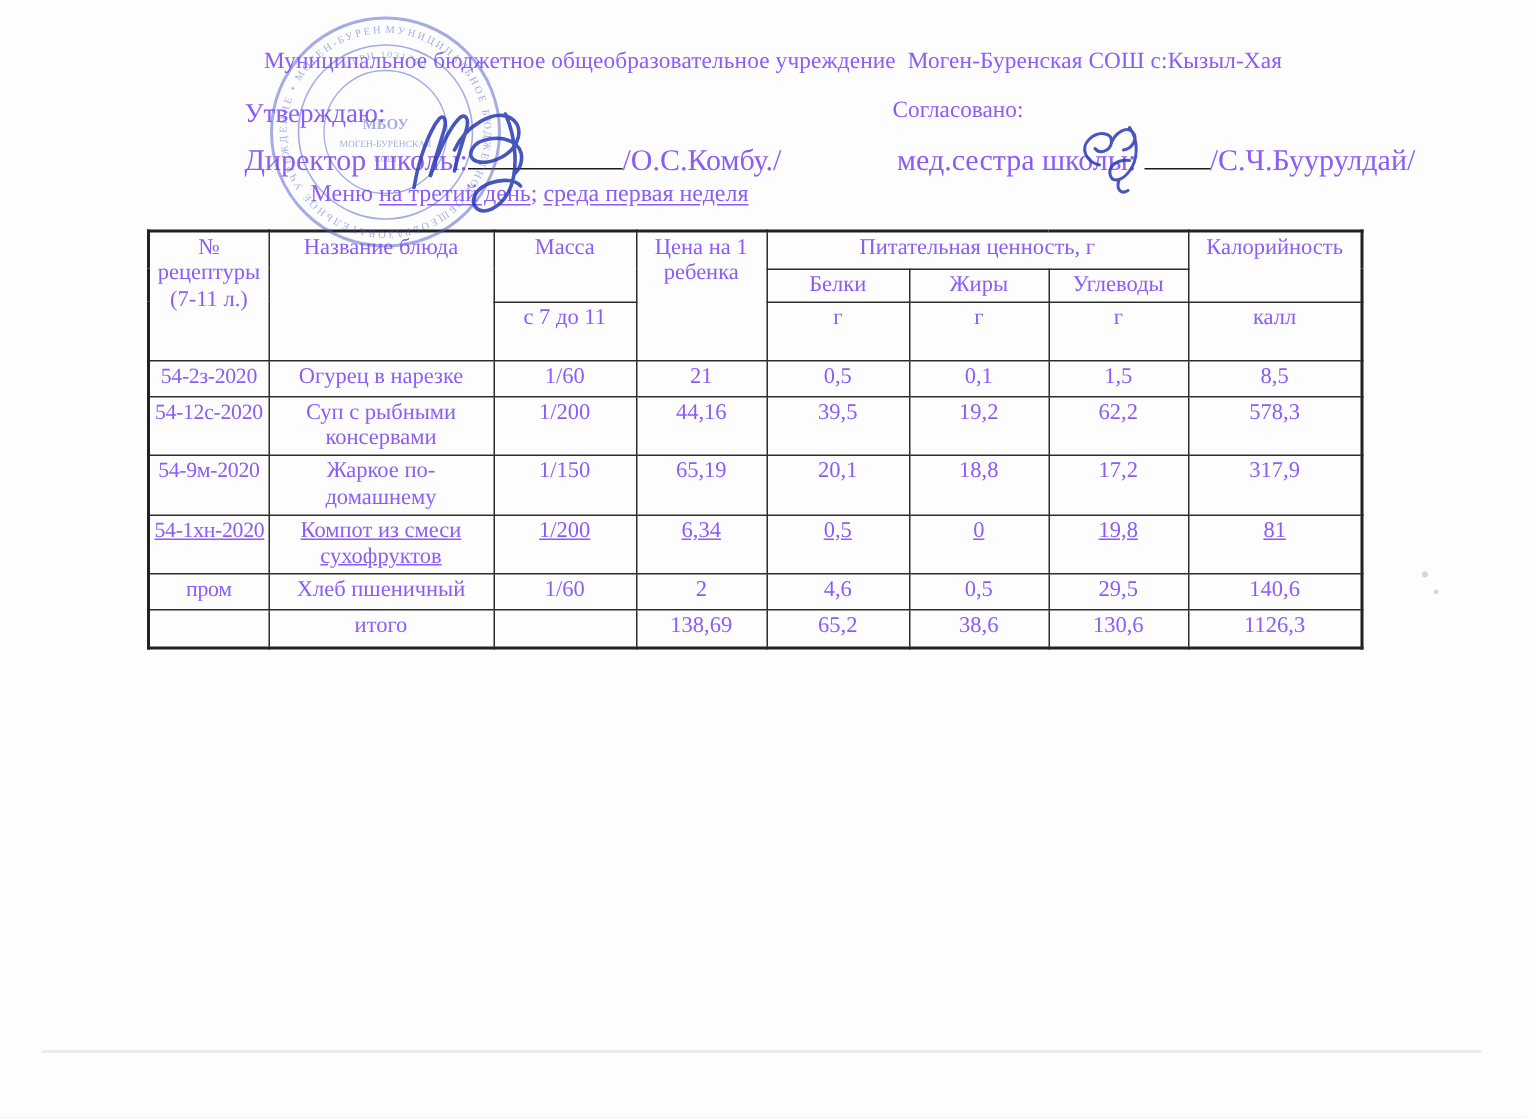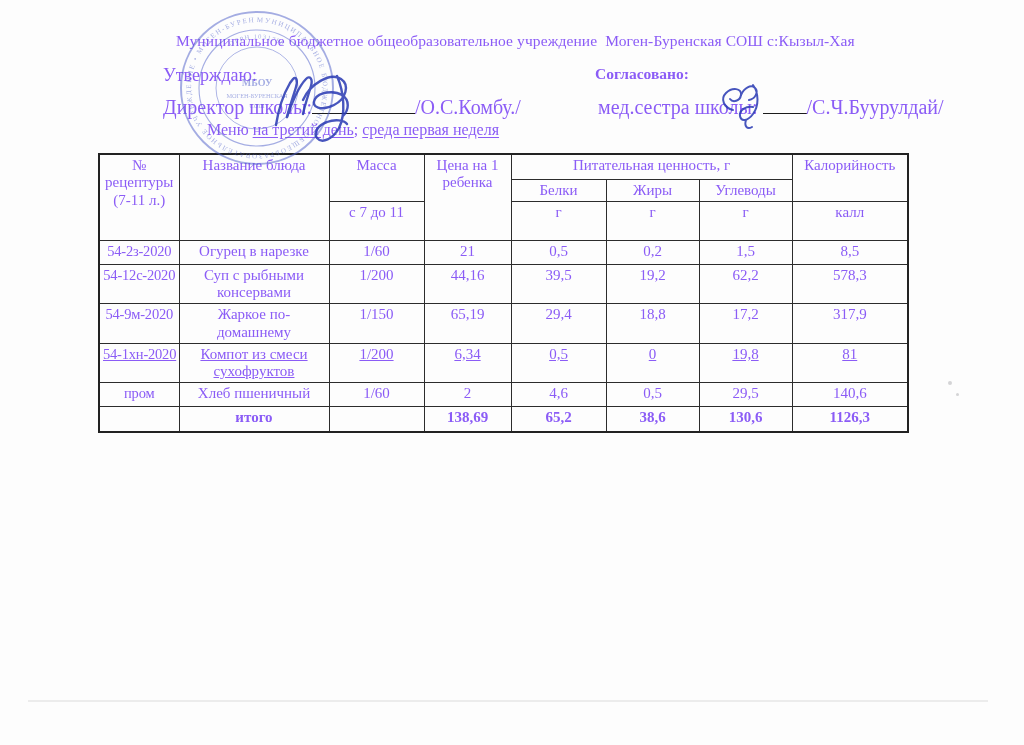--- a/index.html
+++ b/index.html
@@ -3,21 +3,21 @@
 <meta charset="utf-8">
 <style>
   html,body{margin:0;padding:0;background:#e9e9e9;}
   .page{
     position:relative;width:1024px;height:745px;background:#fdfdfd;overflow:hidden;
     font-family:"Liberation Serif","DejaVu Serif",serif;color:#8b5cf6;
   }
   .abs{position:absolute;}
   .doc-title{left:176px;top:32px;font-size:15.5px;white-space:pre;letter-spacing:0.1px;}
   .approve{left:163px;top:65px;font-size:18px;}
-  .agree{left:595px;top:65px;font-size:15.5px;font-weight:bold;}
+  .agree{left:595px;top:65px;font-size:15.5px;}
   .sign-line{top:96px;font-size:20px;white-space:nowrap;}
   .sign-line.director{left:163px;}
   .sign-line.nurse{left:598px;}
   .blank{display:inline-block;border-bottom:1.5px solid #1c1c1c;height:15px;vertical-align:baseline;}
   .blank.dir{width:103px;}
   .blank.nur{width:44px;}
   .menu-line{left:207px;top:121px;font-size:16px;white-space:nowrap;font-family:Liberation Serif, serif;}
   .u{text-decoration:underline;text-underline-offset:2px;}
 
   table.menu{
@@ -29,21 +29,21 @@
     border:1.6px solid #2c2c2c;vertical-align:top;padding:2px 3px;
     text-align:center;overflow:hidden;
   }
   table.menu{border:2.2px solid #222;}
   td.hd{font-weight:normal;}
   tr.h1{height:25px;} tr.h2{height:20px;} tr.h3{height:39px;}
   tr.r1{height:24px;} tr.r2{height:38px;} tr.r3{height:34px;}
   tr.r4{height:34px;text-decoration:underline;} tr.r5{height:24px;} tr.r6{height:25px;}
   td.name{text-align:left;padding-left:5px;}
   td.idc{white-space:nowrap;font-size:14.5px;letter-spacing:-0.2px;padding-left:1px;padding-right:1px;}
-  tr.total td{font-weight:bold;}
+  tr.total td{font-weight:normal;}
 
   .ink-overlay{left:0;top:0;pointer-events:none;}
   .scan-line{left:28px;top:700px;width:960px;height:2px;background:rgba(150,150,150,0.16);}
   .speck{border-radius:50%;background:rgba(120,120,125,0.30);}
   .speck.s1{left:948px;top:381px;width:4px;height:4px;}
   .speck.s2{left:956px;top:393px;width:3px;height:3px;}
 </style>
 </head>
 <body>
 
@@ -98,40 +98,40 @@
       <td class="hd">г</td>
       <td class="hd">калл</td>
     </tr>
 
     <tr class="r1">
       <td class="idc">54-2з-2020</td>
       <td class="name">Огурец в нарезке</td>
       <td>1/60</td>
       <td>21</td>
       <td>0,5</td>
-      <td>0,2</td>
+      <td>0,1</td>
       <td>1,5</td>
       <td>8,5</td>
     </tr>
     <tr class="r2">
       <td class="idc">54-12с-2020</td>
       <td class="name">Суп с рыбными консервами</td>
       <td>1/200</td>
       <td>44,16</td>
       <td>39,5</td>
       <td>19,2</td>
       <td>62,2</td>
       <td>578,3</td>
     </tr>
     <tr class="r3">
       <td class="idc">54-9м-2020</td>
       <td class="name">Жаркое по-домашнему</td>
       <td>1/150</td>
       <td>65,19</td>
-      <td>29,4</td>
+      <td>20,1</td>
       <td>18,8</td>
       <td>17,2</td>
       <td>317,9</td>
     </tr>
     <tr class="r4">
       <td class="idc">54-1хн-2020</td>
       <td class="name">Компот из смеси сухофруктов</td>
       <td>1/200</td>
       <td>6,34</td>
       <td>0,5</td>

